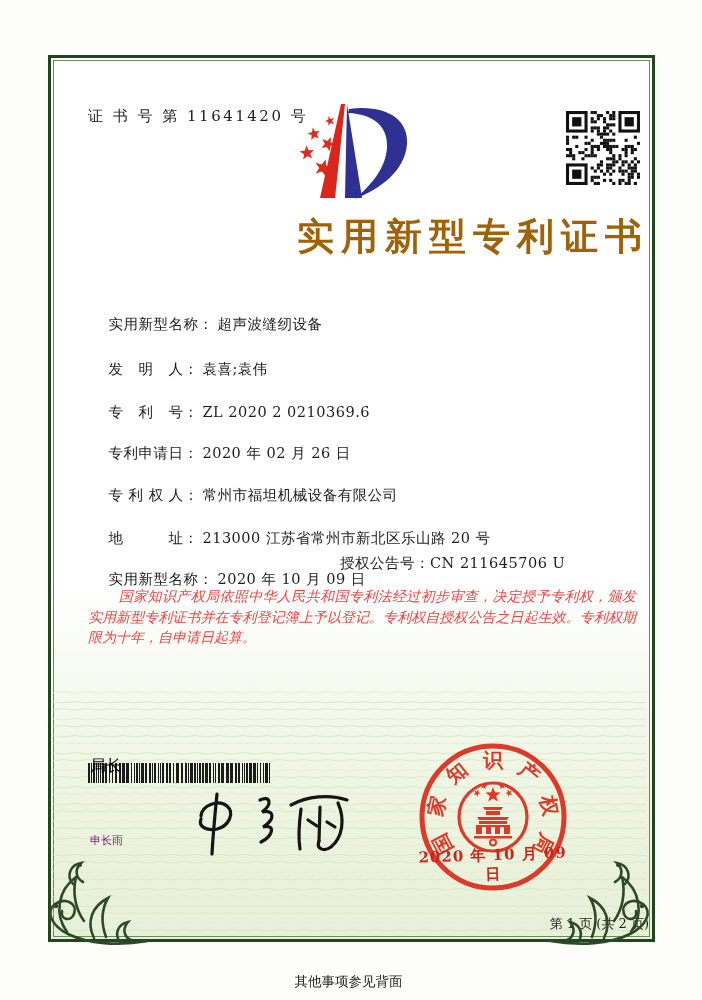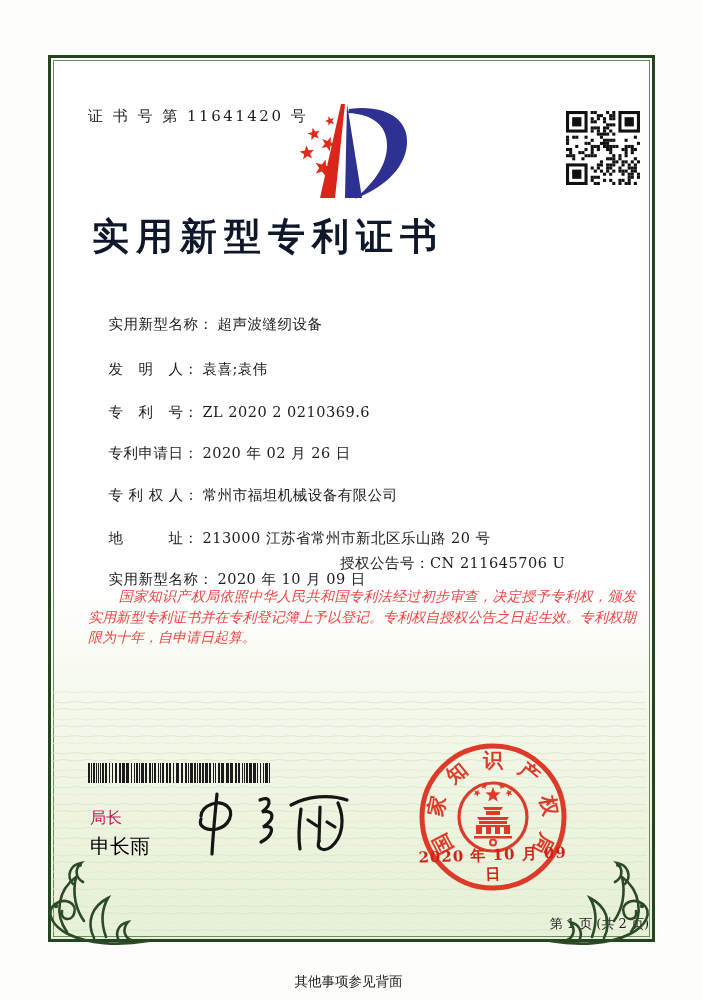--- a/index.html
+++ b/index.html
@@ -12,37 +12,37 @@
          background:linear-gradient(180deg,#ffffff 0%,#ffffff 60%,#f7faf0 70%,#ecf3de 88%,#e7f0d8 100%);}
   #frame-inner{position:absolute;left:2px;top:2px;right:2px;bottom:2px;border:1px solid #6d8a5e;}
   #waves-box{position:absolute;left:51px;top:688px;width:595px;height:250px;z-index:2;pointer-events:none;}
 
   .abs{position:absolute;}
   .txt{color:#1d1d1d;}
 
   #cert-no{left:88px;top:107px;font-size:15px;letter-spacing:2.5px;z-index:3;}
   #logo-box{left:283px;top:101px;width:140px;height:102px;z-index:3;}
   #qr-box{left:566px;top:111px;width:74px;height:74px;z-index:3;}
-  #doc-title{left:48px;top:212px;width:601px;text-align:left;font-size:37px;font-weight:bold;
-             letter-spacing:7px;color:#0f172a;z-index:3;padding-left:44px;}
+  #doc-title{left:48px;top:212px;width:601px;text-align:right;font-size:37px;font-weight:bold;
+             letter-spacing:7px;color:#a16207;z-index:3;}
 
   .field-row{left:88px;width:560px;font-size:14.5px;letter-spacing:.5px;z-index:3;white-space:pre;}
   .flabel{display:inline-block;min-width:88px;}
   .fvalue{margin-left:4px;}
   #row-grant2{position:absolute;left:252px;top:0;white-space:pre;}
 
   #paras{left:88px;top:586px;width:548px;z-index:3;font-size:14px;line-height:20.5px;
          text-align:justify;color:#ef4444;font-style:italic;}
   #paras p{margin:0;text-indent:2.2em;}
 
   #barcode-box{left:88px;top:763px;width:184px;height:20px;z-index:3;}
-  #signer-title{left:90px;top:808px;font-size:16px;font-weight:500;z-index:3;
-                font-family:"DejaVu Sans","Liberation Sans",sans-serif;color:#be185d;}
-  #signer-name{left:90px;top:833px;font-size:20px;font-weight:500;z-index:3;
-               font-family:"DejaVu Sans","Liberation Sans",sans-serif;color:#000000;}
+  #signer-title{left:90px;top:756px;font-size:16px;font-weight:500;z-index:3;
+                font-family:"DejaVu Sans","Liberation Sans",sans-serif;color:#000000;}
+  #signer-name{left:90px;top:833px;font-size:11px;font-weight:500;z-index:3;
+               font-family:"DejaVu Sans","Liberation Sans",sans-serif;color:#701a75;}
   #sig-box{left:188px;top:778px;width:180px;height:88px;z-index:3;}
 
   #seal-box{left:413px;top:737px;width:160px;height:160px;z-index:4;opacity:.92;}
   #seal-date{left:413px;top:846px;width:160px;text-align:center;font-size:15px;font-weight:bold;
              color:#cf2318;letter-spacing:1px;z-index:5;transform:rotate(-2deg);}
 
   #page-num{left:48px;top:915px;width:601px;text-align:right;font-size:13px;z-index:3;}
   #back-note{left:48px;top:957px;width:601px;text-align:center;font-size:13.5px;z-index:3;margin-top:16px;}
 
   .corner{z-index:4;pointer-events:none;}

